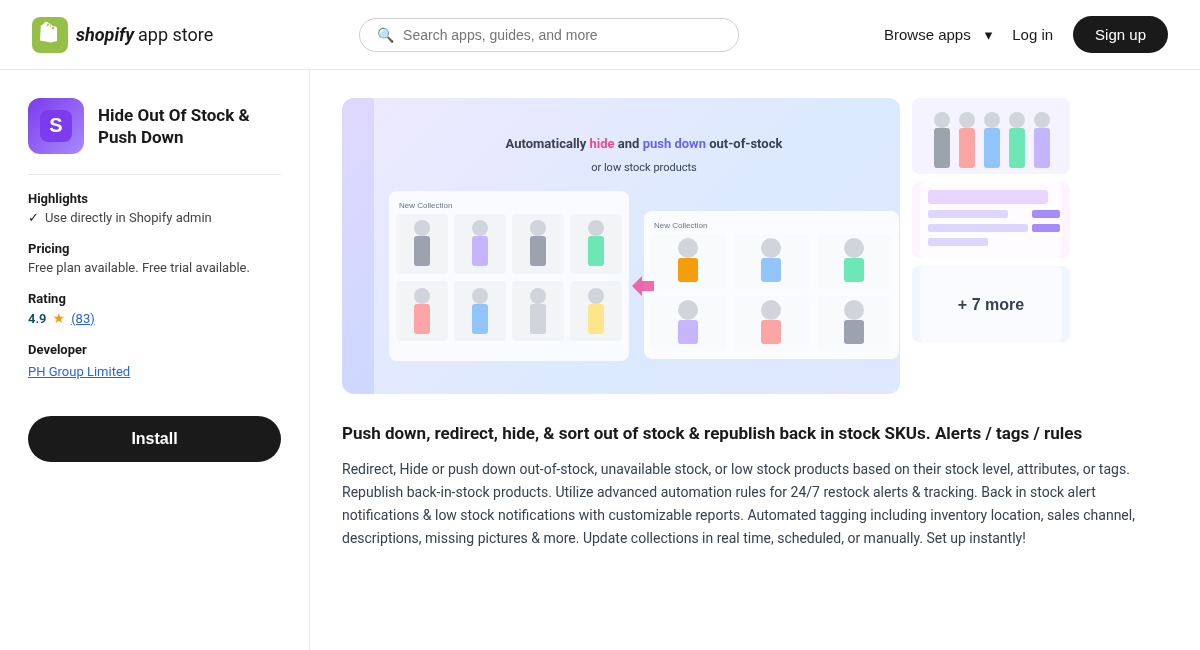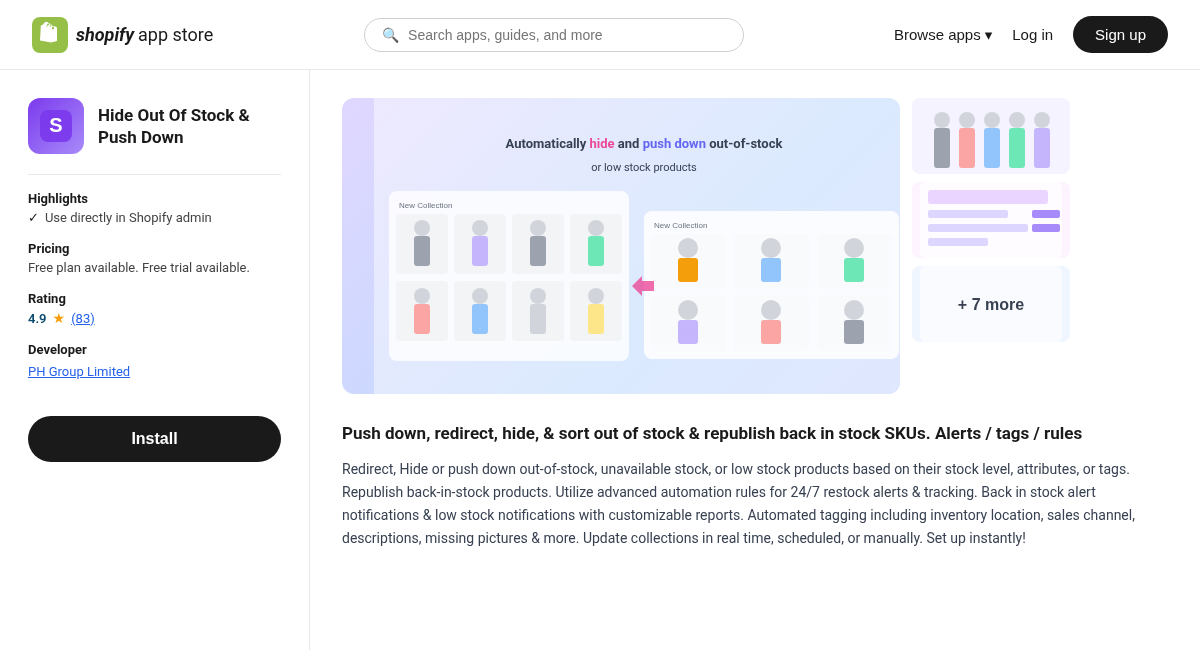--- a/index.html
+++ b/index.html
@@ -19,21 +19,21 @@
       background: #fff; border: 1.5px solid #d0d0d0; border-radius: 24px;
       padding: 8px 18px; width: 380px; gap: 8px;
     }
     .search-bar input {
       border: none; outline: none; font-size: 14px; color: #555; background: transparent; width: 100%;
     }
     .search-icon { color: #888; font-size: 14px; }
 
     .header-right { display: flex; align-items: center; gap: 20px; }
     .browse-apps-btn {
-      display: flex; align-items: center; gap: 4px;
+      display: flex; align-items: center; gap: 14px;
       font-size: 15px; color: #1a1a1a; background: none; border: none; cursor: pointer; font-weight: 400;
     }
     .login-btn {
       font-size: 15px; color: #1a1a1a; background: none; border: none; cursor: pointer; font-weight: 400;
     }
     .signup-btn {
       background: #1a1a1a; color: #fff; border: none; border-radius: 24px;
       padding: 10px 22px; font-size: 15px; cursor: pointer; font-weight: 500;
     }
 

